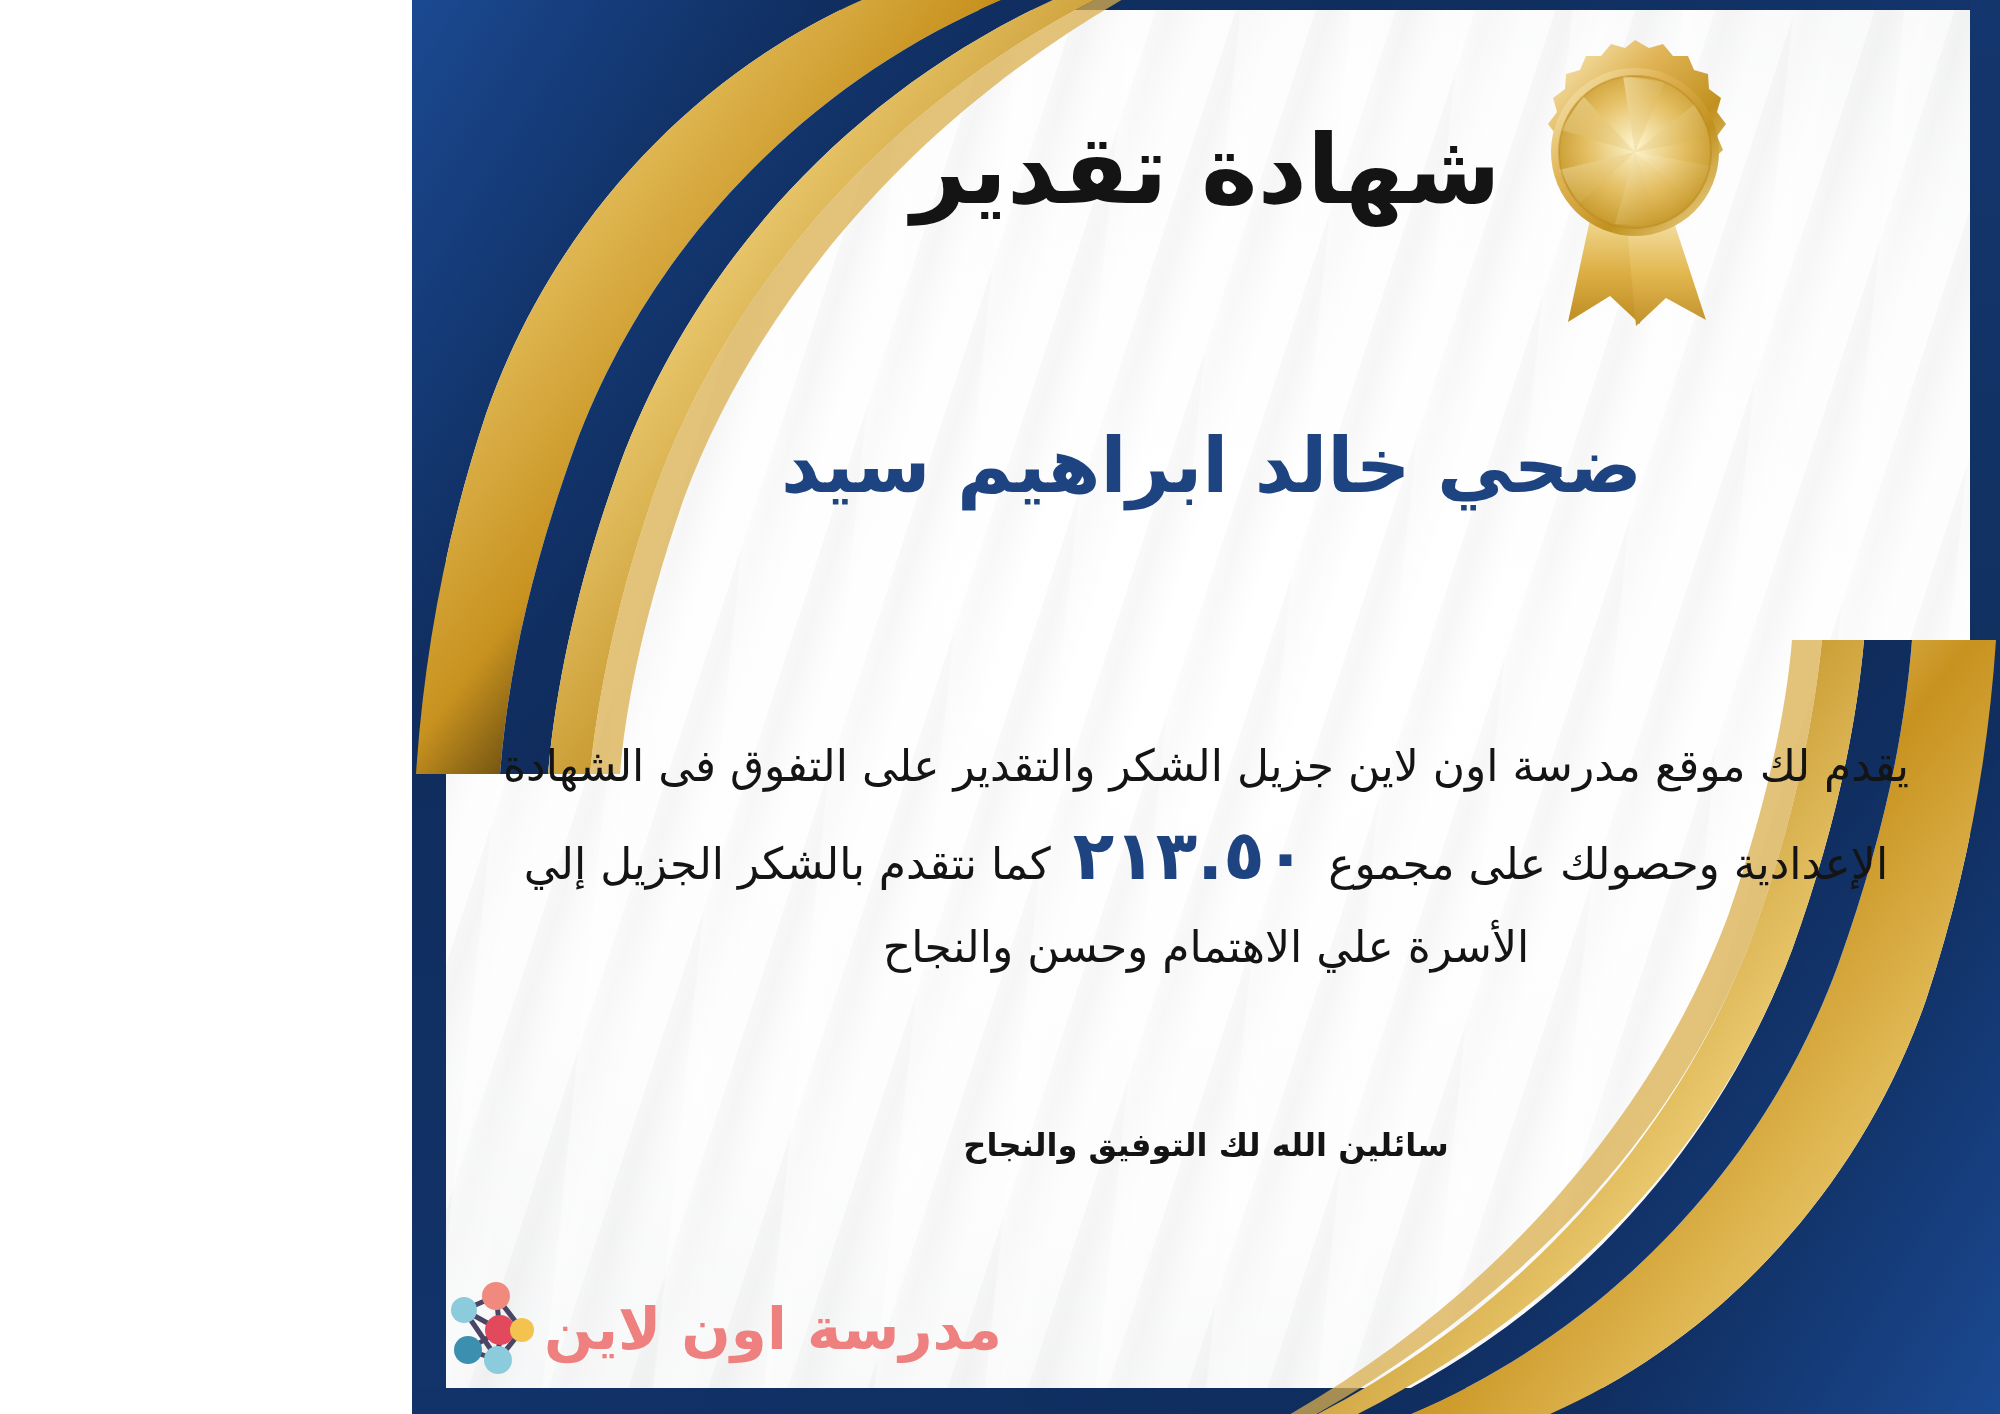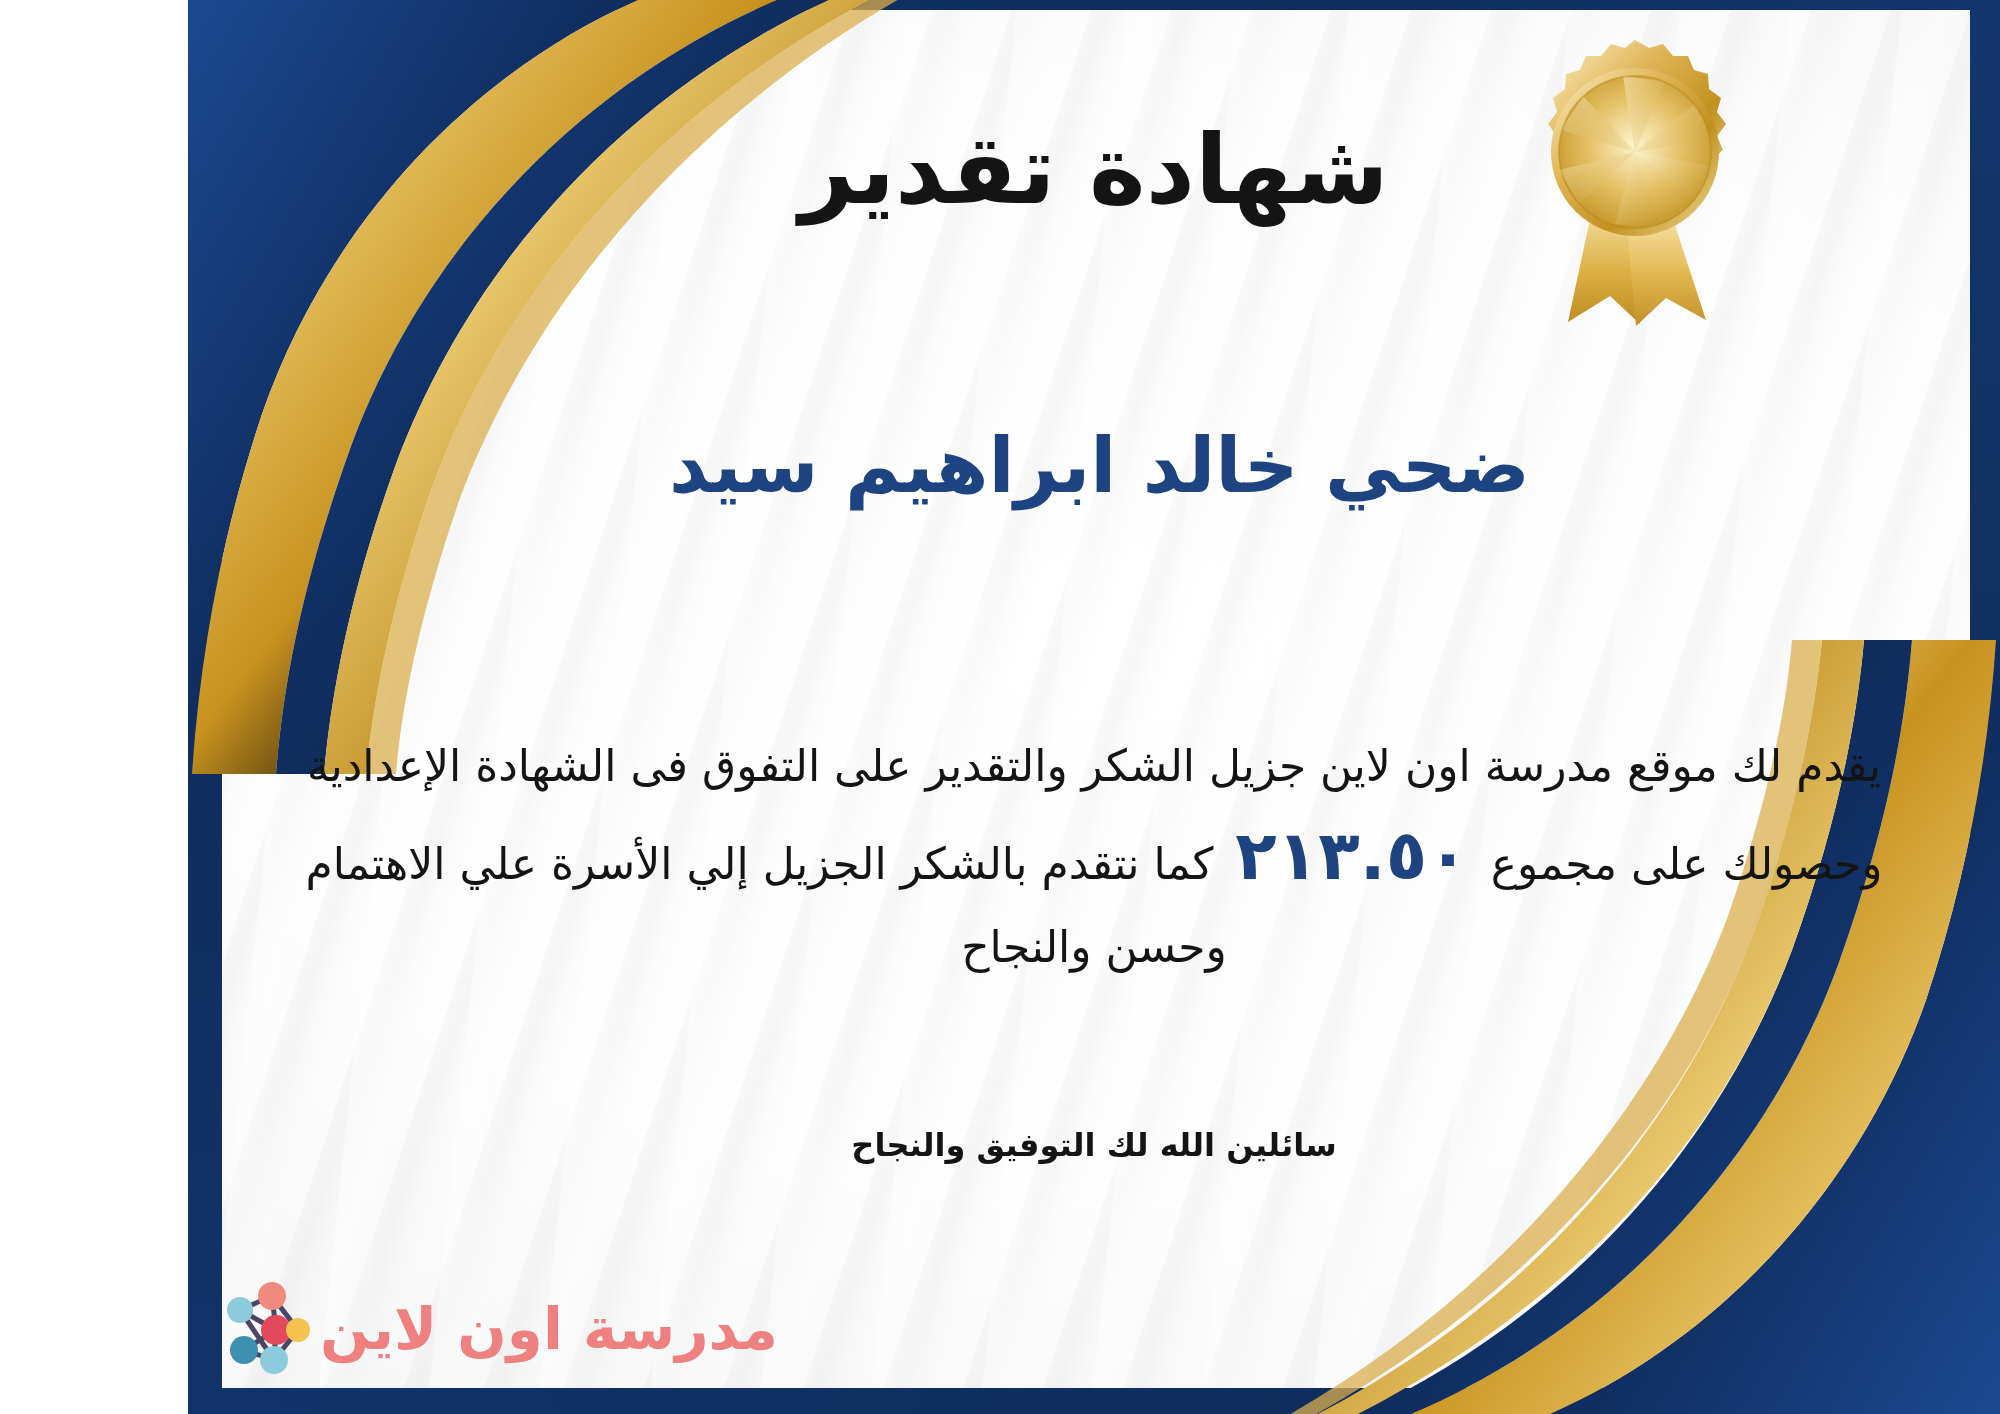--- a/index.html
+++ b/index.html
@@ -3,21 +3,21 @@
 <meta charset="utf-8">
 <title>شهادة تقدير</title>
 <style>
   html, body {
     margin: 0;
     padding: 0;
     background: #ffffff;
   }
   #certificate {
     position: relative;
-    width: 1812px;
+    width: 1588px;
     height: 1414px;
     overflow: hidden;
     background: #ffffff;
     font-family: "DejaVu Sans", "Liberation Sans", sans-serif;
   }
 
   
   .paper {
     position: absolute;
     inset: 0;

